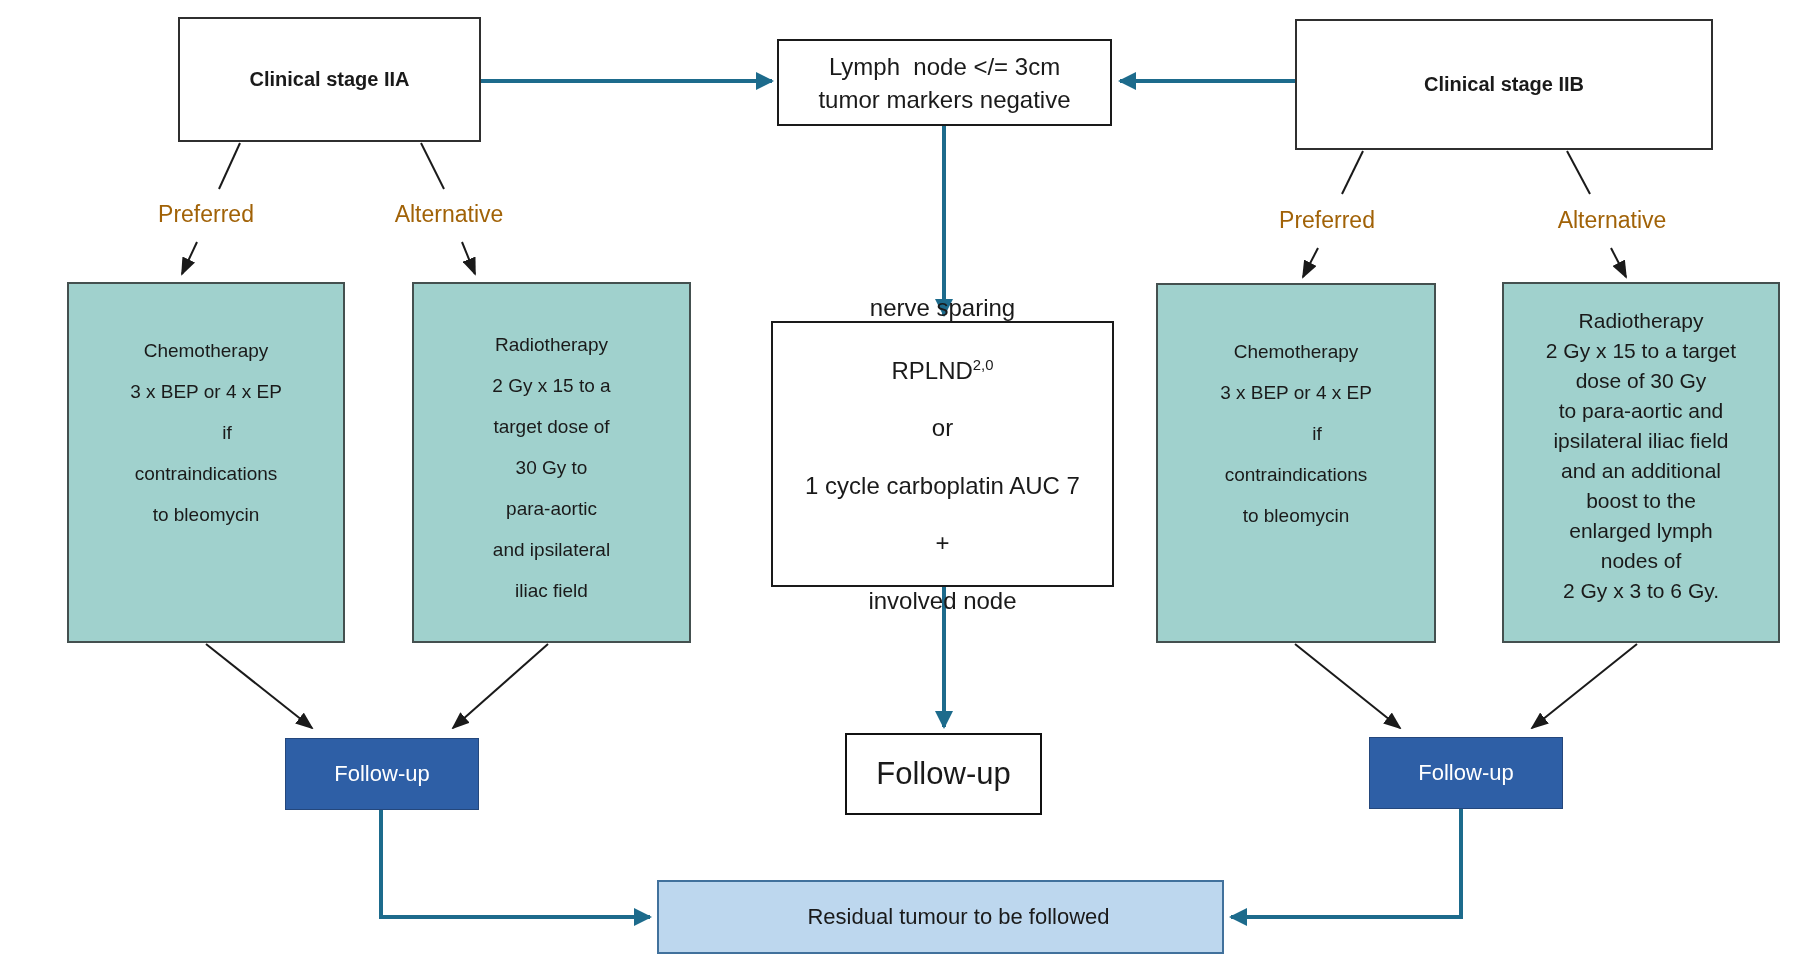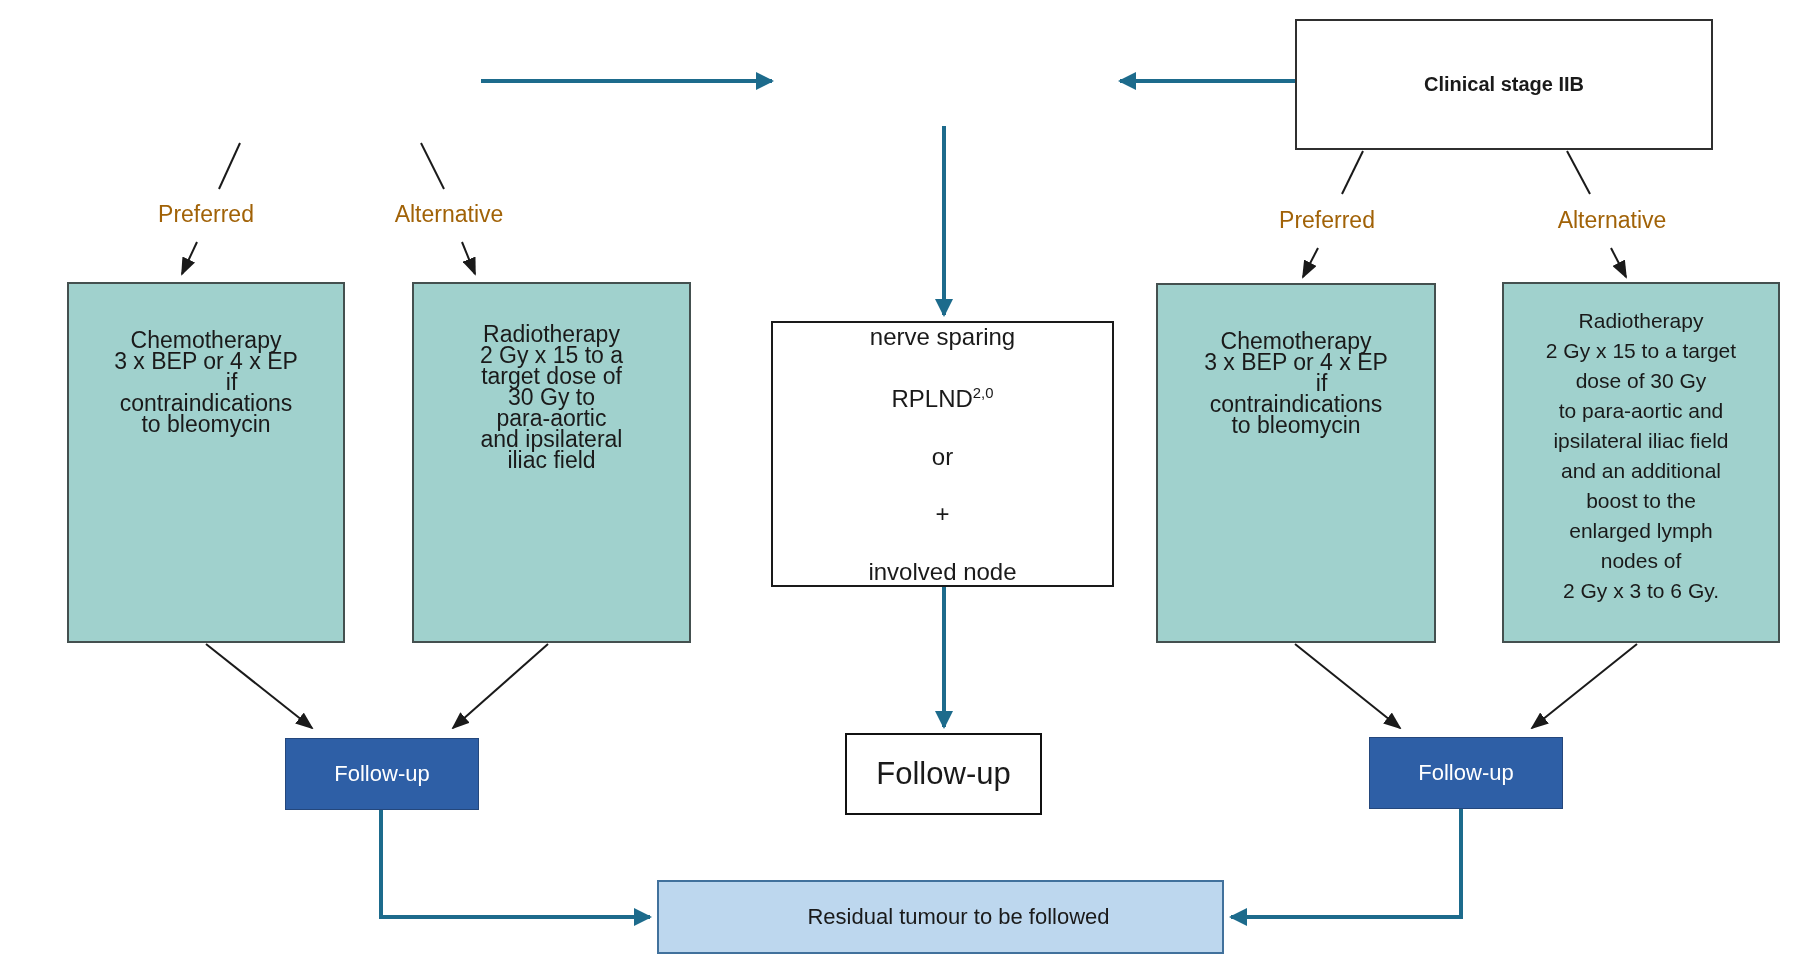--- a/index.html
+++ b/index.html
@@ -8,21 +8,21 @@
   .connectors{position:absolute;left:0;top:0;width:1800px;height:959px;}
   .box{position:absolute;box-sizing:border-box;display:flex;flex-direction:column;
        align-items:center;justify-content:center;text-align:center;}
   .stage-box{background:#ffffff;border:2px solid #2f2f2f;font-weight:bold;font-size:20px;}
   .white-box{background:#ffffff;border:2px solid #1a1a1a;}
   .criteria-box{font-size:24px;line-height:33px;}
   .surgery-box{font-size:24px;gap:24px;}
   .surgery-box .ln{line-height:33.5px;}
   .sup{font-size:0.62em;vertical-align:super;}
   .teal-box{background:var(--treatment-fill,#a0d1cd);border:2px solid var(--treatment-border,#44504f);
-            justify-content:flex-start;font-size:23px;line-height:21px;}
+            justify-content:flex-start;font-size:19px;line-height:41px;}
   .teal-box .multiline{white-space:pre-line;}
   .pad-l1{padding-top:46px;} .pad-l2{padding-top:40px;} .pad-r1{padding-top:46px;}
   .pad-r2{padding-top:22px;font-size:21px;line-height:30px;}
   .followup-blue{background:var(--followup-fill,#2e5fa6);border:1.5px solid var(--followup-border,#24477c);
                  color:#ffffff;font-size:22px;}
   .followup-white{background:#ffffff;border:2.5px solid #111111;font-size:31px;color:#1a1a1a;}
   .residual-box{background:var(--residual-fill,#bdd7ee);border:2px solid var(--residual-border,#41719c);
                 font-size:22px;}
   .label{position:absolute;transform:translateX(-50%);font-size:23px;white-space:nowrap;color:#a16207;}
 </style>
@@ -59,21 +59,28 @@
     <line x1="462" y1="242" x2="475" y2="274" stroke="#1a1a1a" stroke-width="2" marker-end="url(#mBlack)"></line>
     <line x1="1318" y1="248" x2="1303" y2="277" stroke="#1a1a1a" stroke-width="2" marker-end="url(#mBlack)"></line>
     <line x1="1611" y1="248" x2="1626" y2="277" stroke="#1a1a1a" stroke-width="2" marker-end="url(#mBlack)"></line>
 
     <line x1="206" y1="644" x2="312" y2="728" stroke="#1a1a1a" stroke-width="2" marker-end="url(#mBlack)"></line>
     <line x1="548" y1="644" x2="453" y2="728" stroke="#1a1a1a" stroke-width="2" marker-end="url(#mBlack)"></line>
     <line x1="1295" y1="644" x2="1400" y2="728" stroke="#1a1a1a" stroke-width="2" marker-end="url(#mBlack)"></line>
     <line x1="1637" y1="644" x2="1532" y2="728" stroke="#1a1a1a" stroke-width="2" marker-end="url(#mBlack)"></line>
   </svg>
 
+  <div class="box stage-box" style="left:178px;top:17px;width:303px;height:125px;">
+    <div>Clinical stage IIA</div>
+  </div>
 
+  <div class="box white-box criteria-box" style="left:777px;top:39px;width:335px;height:87px;">
+    <div>Lymph &nbsp;node &lt;/= 3cm</div>
+    <div>tumor markers negative</div>
+  </div>
 
   <div class="box stage-box" style="left:1295px;top:19px;width:418px;height:131px;">
     <div>Clinical stage IIB</div>
   </div>
 
   <div class="label" style="left:206px;top:201px;">Preferred</div>
   <div class="label" style="left:449px;top:201px;">Alternative</div>
   <div class="label" style="left:1327px;top:207px;">Preferred</div>
   <div class="label" style="left:1612px;top:207px;">Alternative</div>
 
@@ -92,20 +99,21 @@
 30 Gy to
 para-aortic
 and ipsilateral
 iliac field</div>
   </div>
 
   <div class="box white-box surgery-box" style="left:771px;top:321px;width:343px;height:266px;">
     <div class="ln">nerve sparing</div>
     <div class="ln"><span>RPLND</span><span class="sup">2,0</span></div>
     <div class="ln">or</div>
+    <div class="ln">1 cycle carboplatin AUC 7</div>
     <div class="ln">+</div>
     <div class="ln">involved node</div>
   </div>
 
   <div class="box teal-box pad-r1" style="left:1156px;top:283px;width:280px;height:360px;">
     <div class="multiline">Chemotherapy
 3 x BEP or 4 x EP
 &nbsp;&nbsp;&nbsp;&nbsp;&nbsp;&nbsp;&nbsp;&nbsp;if
 contraindications
 to bleomycin</div>

